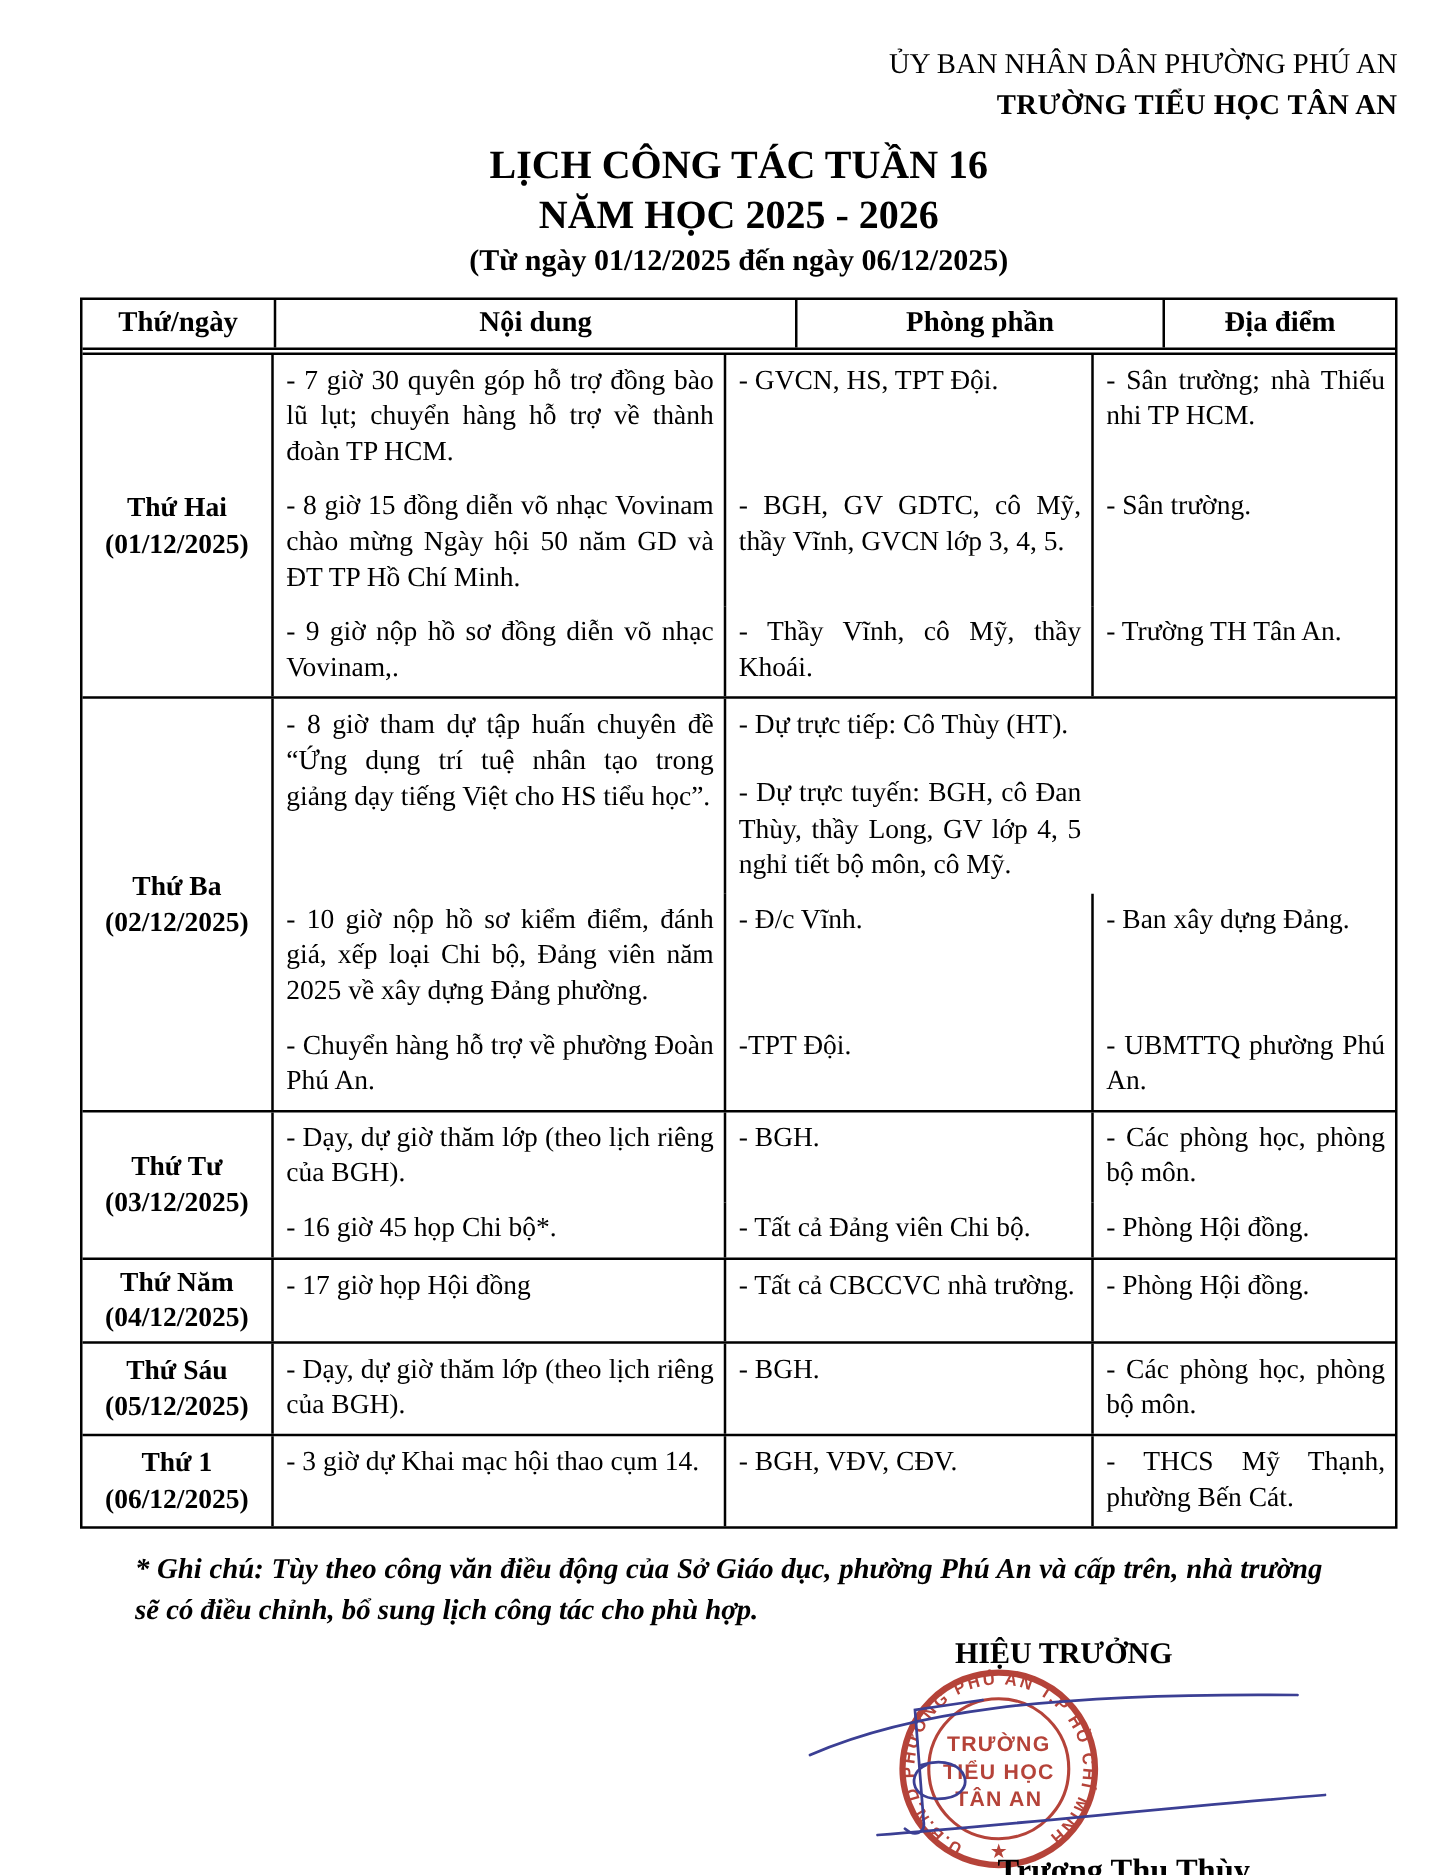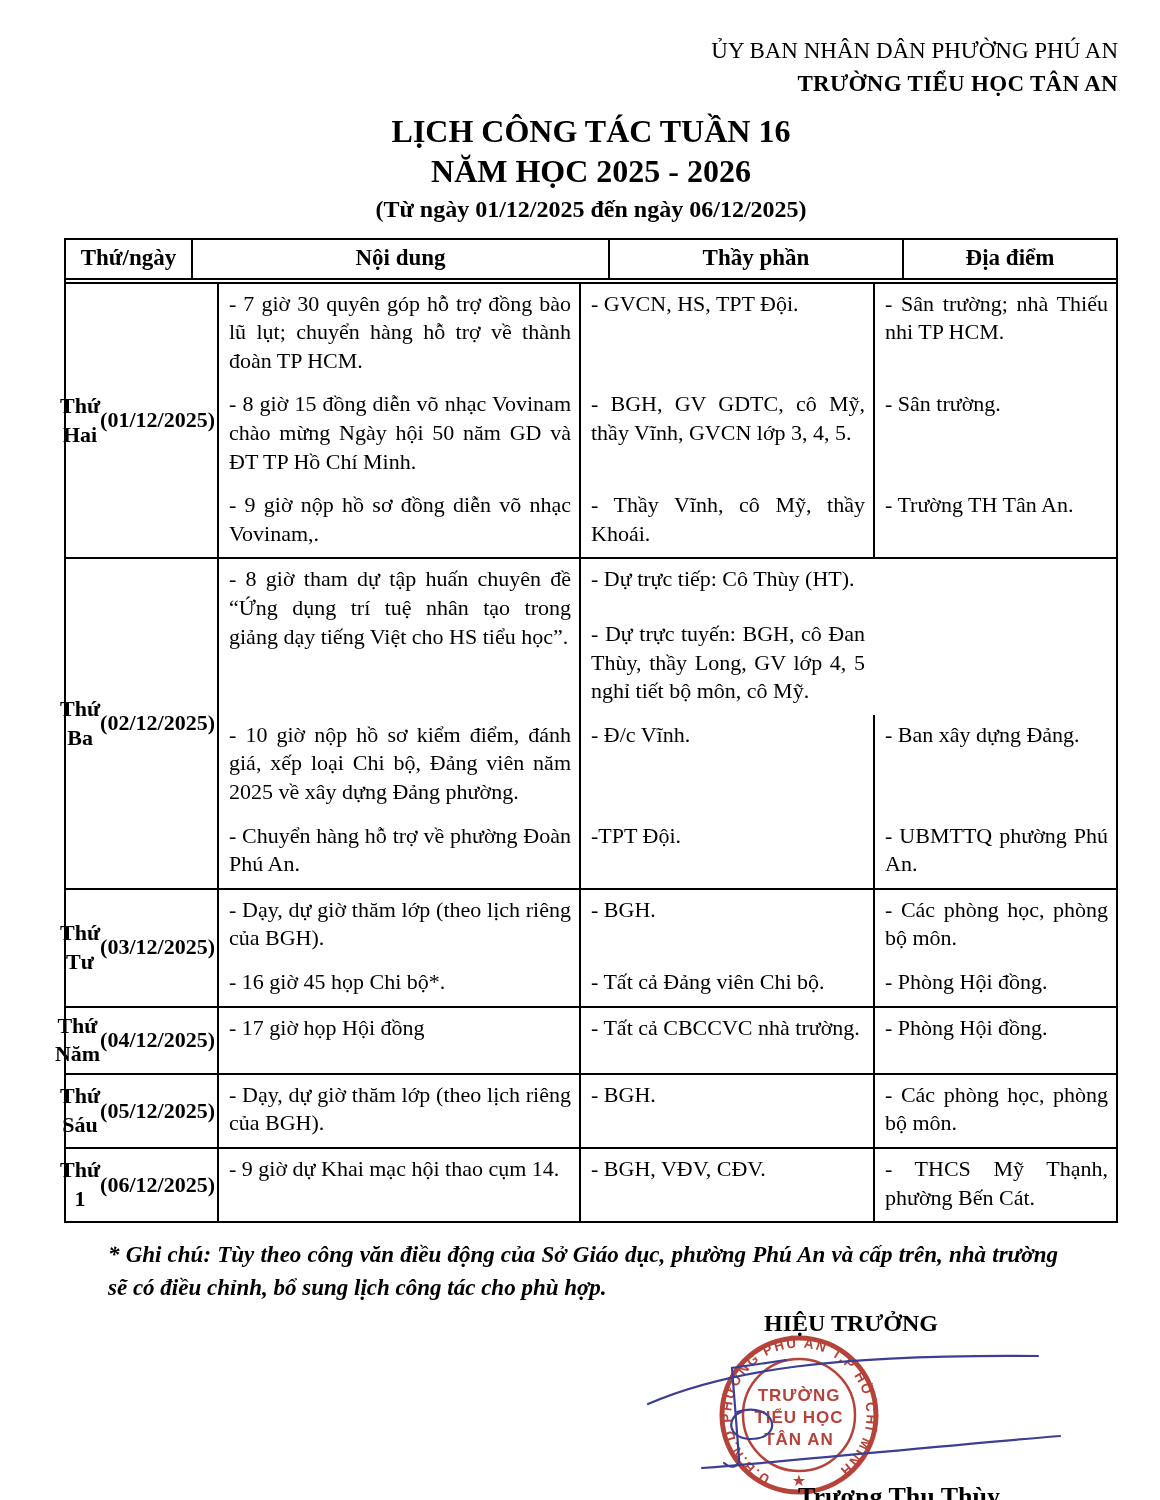--- a/index.html
+++ b/index.html
@@ -15,27 +15,27 @@
   .org-l1 { font-size: 23px; }
   .org-l2 { font-size: 23px; font-weight: bold; margin-top: 3px; letter-spacing: 0.3px; }
   .title-block { text-align: center; margin-top: 12px; }
   .t-main { font-size: 32px; font-weight: bold; line-height: 1.25; }
   .t-sub  { font-size: 24px; font-weight: bold; line-height: 1.25; margin-top: 3px; }
 
   .tbl { border: 2px solid #000; margin-top: 14px; }
   .thead { display: flex; border-bottom: 2px solid #000; font-weight: bold; text-align: center; }
   .th { padding: 3px 6px 5px; font-size: 23px; }
   .th + .th { border-left: 2px solid #000; }
-  .w1 { width: 125px; } .w2 { width: 417px; } .w3 { width: 294px; } .w4 { flex: 1; }
+  .w1 { width: 153px; } .w2 { width: 417px; } .w3 { width: 294px; } .w4 { flex: 1; }
   .tbody { border-top: 2px solid #000; margin-top: 2px; } 
   .row { display: flex; border-bottom: 2px solid #000; }
   .row:last-child { border-bottom: none; }
   .day-cell {
     width: 153px; flex: 0 0 153px; border-right: 2px solid #000;
-    display: flex; justify-content: flex-end; align-items: center;
+    display: flex; flex-direction: column; justify-content: center; align-items: center;
     text-align: center; font-weight: bold; padding: 4px 2px;
   }
   .events { flex: 1; display: flex; flex-direction: column; }
   .event { display: flex; flex: 1 0 auto; }
   .event-cell { padding: 6px 8px 0 10px; text-align: justify; }
   .event-cell p { margin: 0 0 9px 0; }
   .nd { width: 360px; flex: 0 0 360px; }
   .tp { width: 294px; flex: 0 0 294px; border-left: 2px solid #000; }
   .dd { flex: 1; border-left: 2px solid #000; }
   .tp p + p { margin-top: 26px; }
@@ -68,21 +68,21 @@
   <div class="title-block">
     <div class="t-main">LỊCH CÔNG TÁC TUẦN 16</div>
     <div class="t-main">NĂM HỌC 2025 - 2026</div>
     <div class="t-sub">(Từ ngày 01/12/2025 đến ngày 06/12/2025)</div>
   </div>
 
   <div class="tbl">
     <div class="thead" id="thead">
         <div class="th w1">Thứ/ngày</div>
         <div class="th w2">Nội dung</div>
-        <div class="th w3">Thầy phần</div>
+        <div class="th w3">Phòng phần</div>
         <div class="th w4">Địa điểm</div>
       </div>
     <div class="tbody" id="tbody">
         <div class="row">
           <div class="day-cell">
             <div>Thứ Hai</div>
             <div>(01/12/2025)</div>
           </div>
           <div class="events">
             <div class="event">
@@ -228,21 +228,21 @@
           </div>
         </div>
         <div class="row">
           <div class="day-cell">
             <div>Thứ 1</div>
             <div>(06/12/2025)</div>
           </div>
           <div class="events">
             <div class="event">
               <div class="event-cell nd">
-                <p>- 9 giờ dự Khai mạc hội thao cụm 14.</p>
+                <p>- 3 giờ dự Khai mạc hội thao cụm 14.</p>
               </div>
               <div class="event-cell tp">
                 <p>- BGH, VĐV, CĐV.</p>
               </div>
               <div class="event-cell dd">
                 <p>- THCS Mỹ Thạnh, phường Bến Cát.</p>
               </div>
             </div>
           </div>
         </div>

